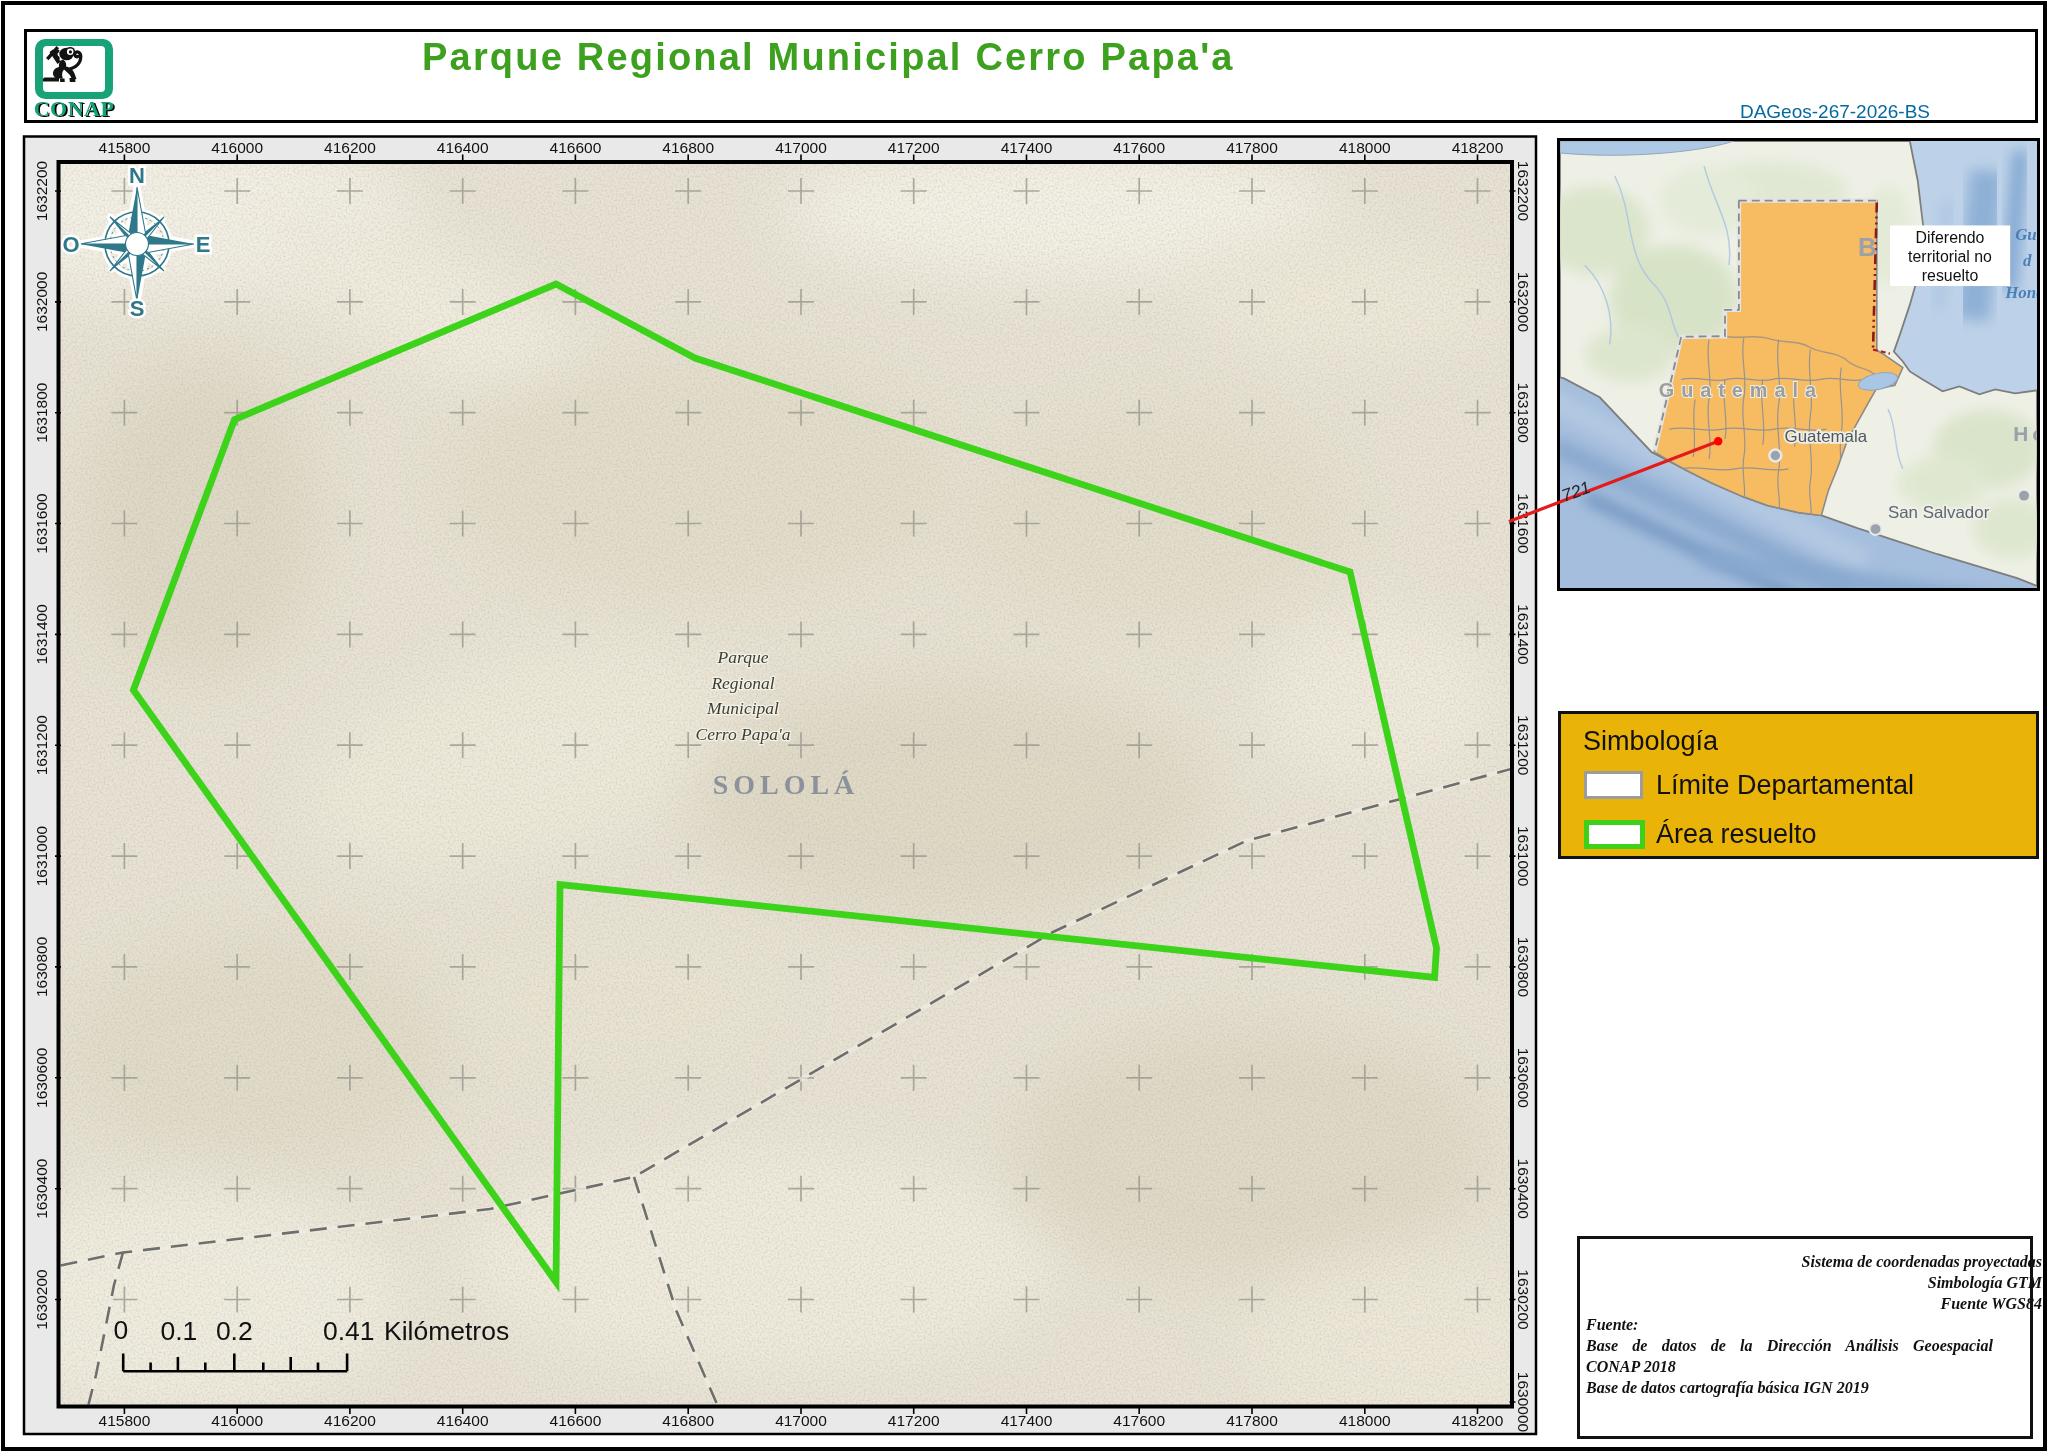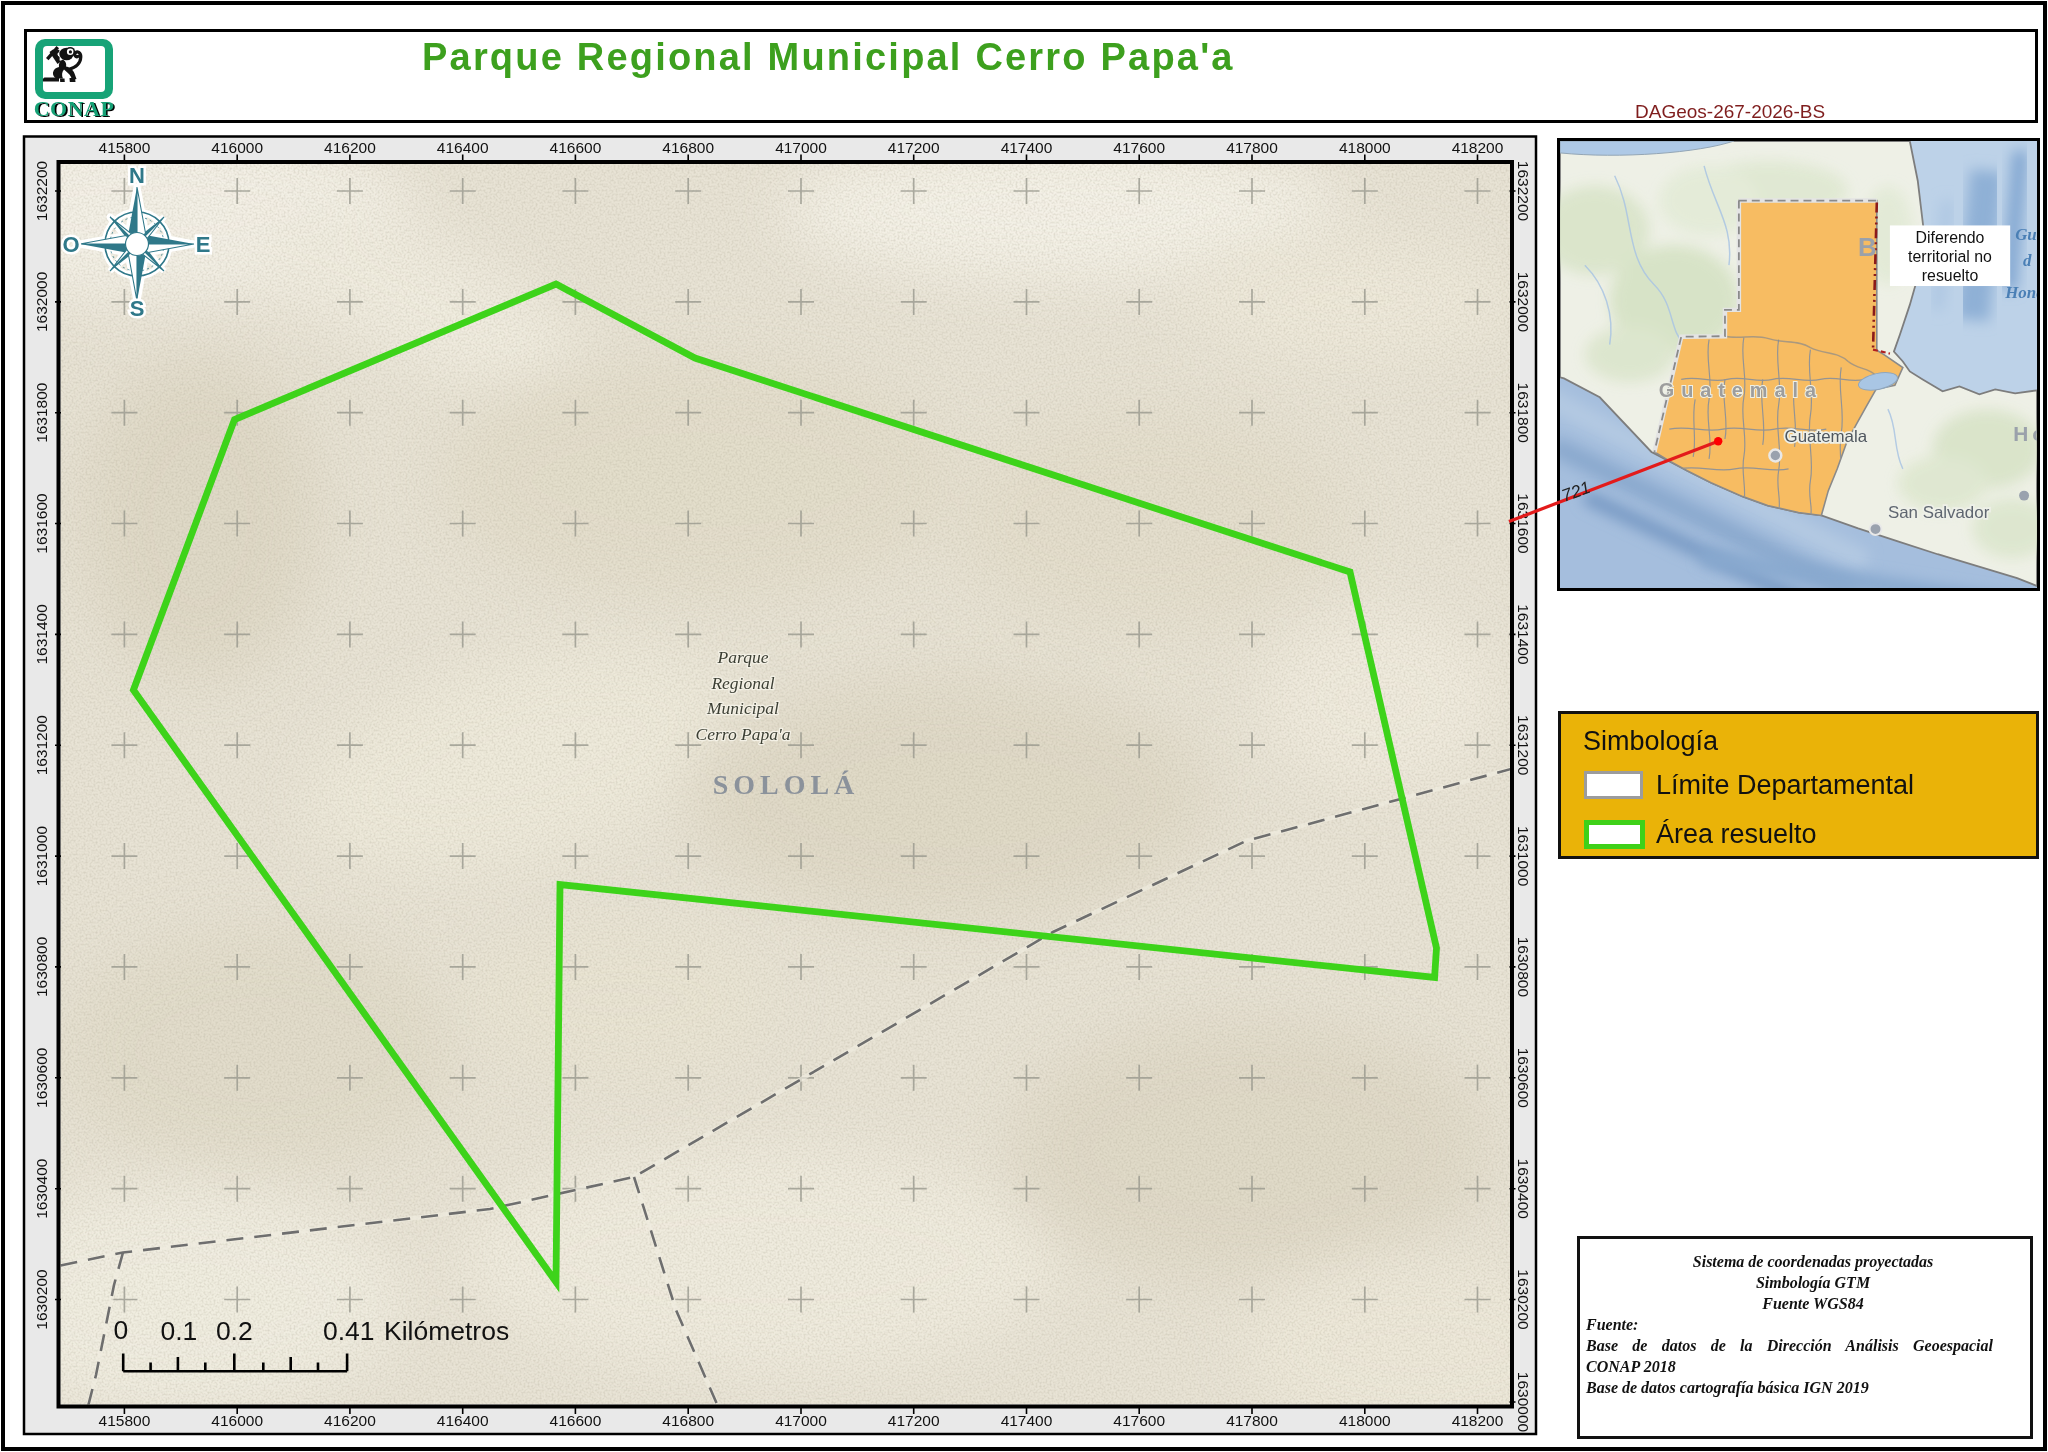--- a/index.html
+++ b/index.html
@@ -1,28 +1,28 @@
 <!DOCTYPE html>
 <html><head><meta charset="utf-8">
 <style>
 html,body{margin:0;padding:0;width:2048px;height:1452px;background:#fff;font-family:"Liberation Sans",sans-serif;overflow:hidden}
 .abs{position:absolute}
 #outer{left:1px;top:1px;width:2038px;height:1442px;border:4px solid #000}
 #header{left:24px;top:29px;width:2008px;height:88px;border:3px solid #000}
 #title{left:422px;top:36px;width:1260px;font-size:38px;font-weight:bold;color:#3da01e;letter-spacing:2.2px}
-#dageos{left:1635px;top:101px;width:400px;text-align:left;font-size:19px;color:#7f1d1d}
+#dageos{left:1635px;top:101px;width:400px;text-align:center;font-size:19px;color:#0369a1}
 #legend{left:1558px;top:711px;width:475px;height:142px;border:3px solid #111;background:#eab308}
 #legend .t{position:absolute;left:22px;top:12px;font-size:27px;color:#111}
 #legend .sw1{position:absolute;left:23px;top:57px;width:53px;height:22px;background:#fff;border:3px solid #9c9c9c}
 #legend .sw2{position:absolute;left:23px;top:106px;width:51px;height:19px;background:#fff;border:5px solid #3ed119}
 #legend .l1{position:absolute;left:95px;top:56px;font-size:27px;color:#111}
 #legend .l2{position:absolute;left:95px;top:105px;font-size:27px;color:#111}
 #infobox{left:1577px;top:1236px;width:450px;height:197px;border:3px solid #111;background:#fff;font-family:"Liberation Serif",serif;font-style:italic;font-weight:bold;font-size:16px;color:#111}
 #infobox div{position:absolute;white-space:nowrap}
-.ctr{left:38px;width:390px;text-align:center}
+.ctr{left:72px;width:390px;text-align:right}
 #insetwrap{left:1557px;top:138px;width:477px;height:447px;border:3px solid #000;background:#bcd1e7}
 </style></head>
 <body>
 
 <svg class="abs" style="left:0;top:0" width="2048" height="1452" viewBox="0 0 2048 1452">
 <defs>
 <clipPath id="mapclip">
         <rect x="60.5" y="164" width="1449.5" height="1240.5"></rect>
       </clipPath>
 <filter id="grain">

